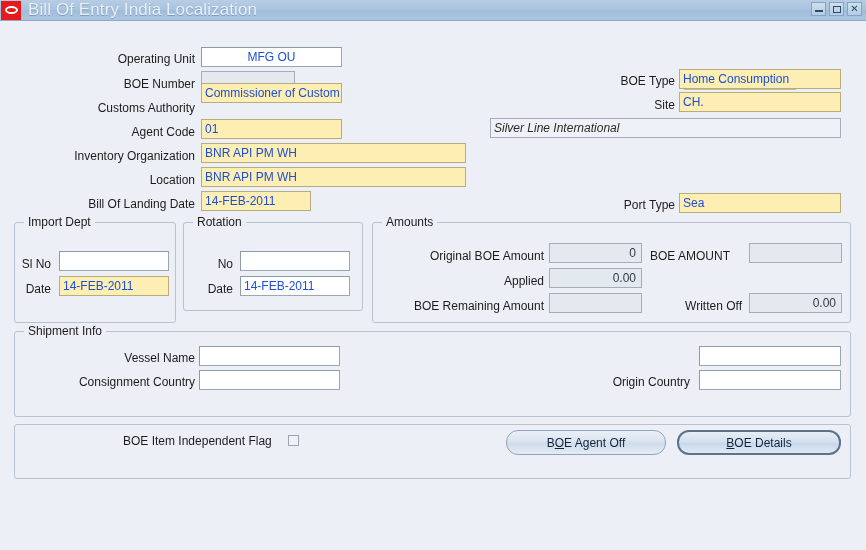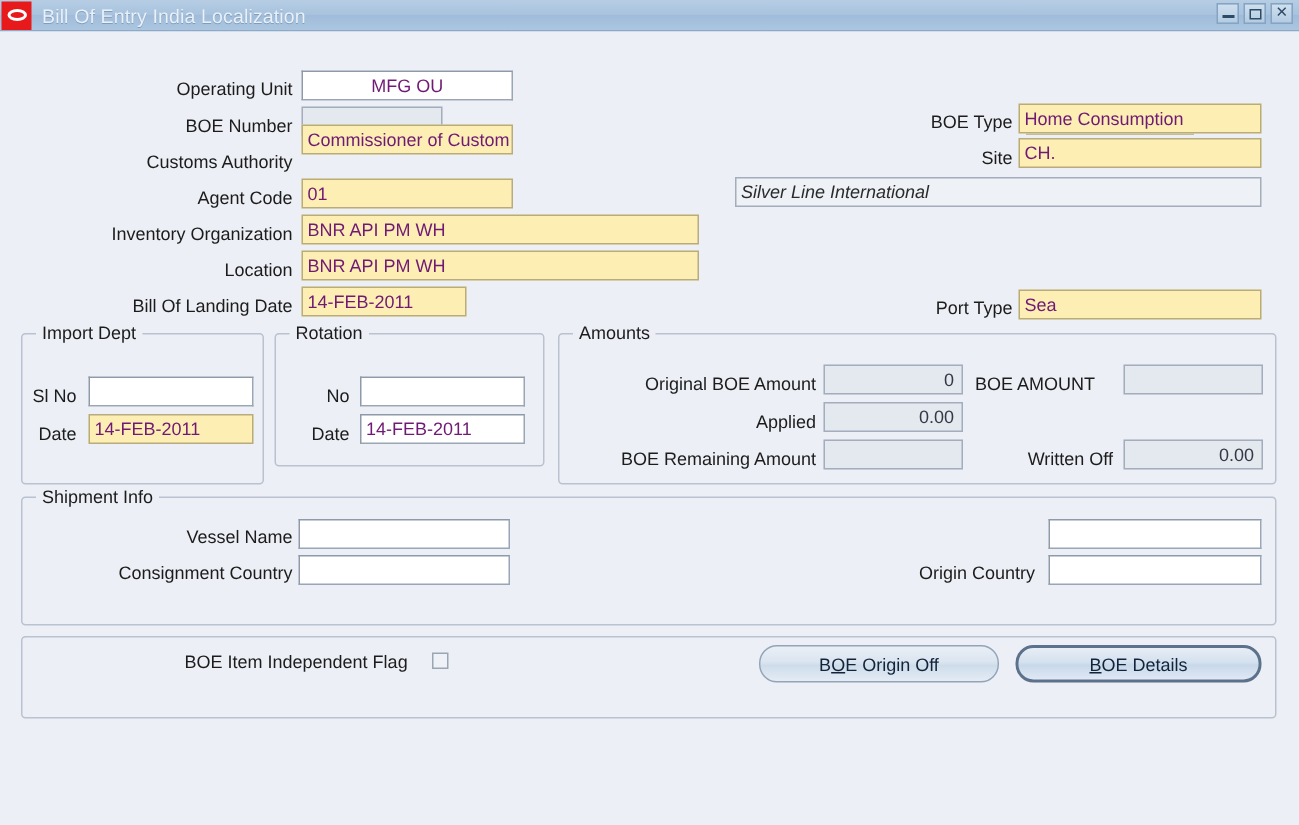--- a/index.html
+++ b/index.html
@@ -40,21 +40,21 @@
     margin-left: 1px;
   }
   .oracle-logo .oval {
     width: 13px; height: 8px;
     border: 2px solid #ffffff;
     border-radius: 50%;
     box-sizing: border-box;
   }
   .titlebar-text {
     margin-left: 7px;
-    font-size: 13px;
+    font-size: 17px;
     color: #e9f0f8;
     text-shadow: 0 1px 0 #7f9cba;
     letter-spacing: 0.1px;
     white-space: nowrap;
   }
   .win-buttons {
     position: absolute;
     right: 4px; top: 2px;
     display: flex;
     gap: 3px;
@@ -108,21 +108,21 @@
   .fld {
     position: absolute;
     box-sizing: border-box;
     height: 20px;
     border: 1px solid #9aa6b4;
     border-top-color: #8e9aa8;
     border-left-color: #8e9aa8;
     background: #ffffff;
     font-family: "Liberation Sans", sans-serif;
     font-size: 12px;
-    color: #701a75;
+    color: #1d4ed8;
     line-height: 18px;
     padding: 0 3px;
     white-space: nowrap;
     overflow: hidden;
   }
   .fld.req {            
     background: #fdeeb4;
     border-color: #b8ab7e;
   }
   .fld.dis {            
@@ -293,21 +293,21 @@
   <div class="fld" style="left:699px; top:349px; width:142px;"></div>
 
   <div class="bottombar" style="left:14px; top:403px; width:837px; height:55px;"></div>
 
   <div class="lbl" style="left:123px; top:412px;">BOE Item Independent Flag</div>
   <div class="checkbox" style="left:288px; top:414px;"></div>
 
   <div class="btn" style="left:506px; top:409px; width:160px;">
     <span>B</span>
       <u>O</u>
-      <span>E Origin Off</span>
+      <span>E Agent Off</span>
   </div>
 
   <div class="btn default" style="left:677px; top:409px; width:164px;">
     <u>B</u>
       <span>OE Details</span>
   </div>
 
 </div>
 
 </body></html>

